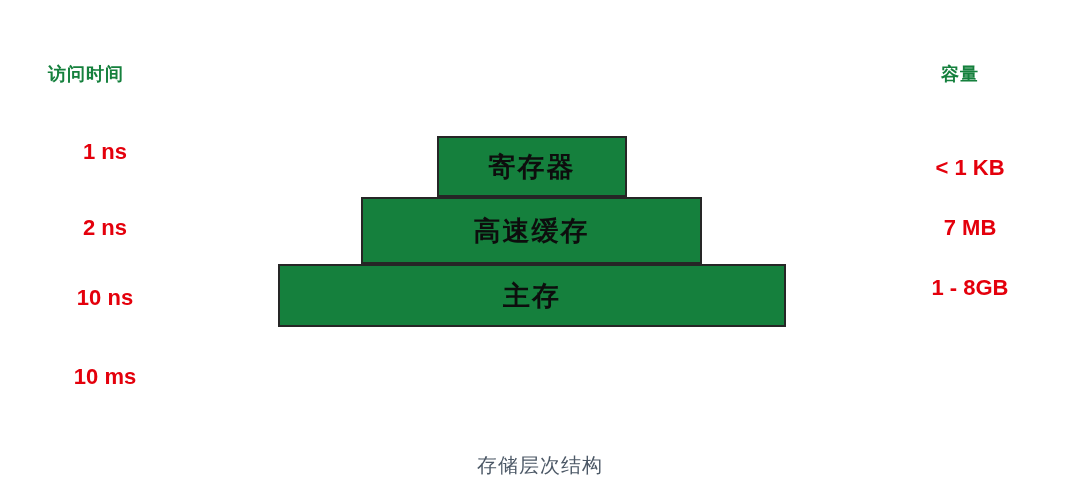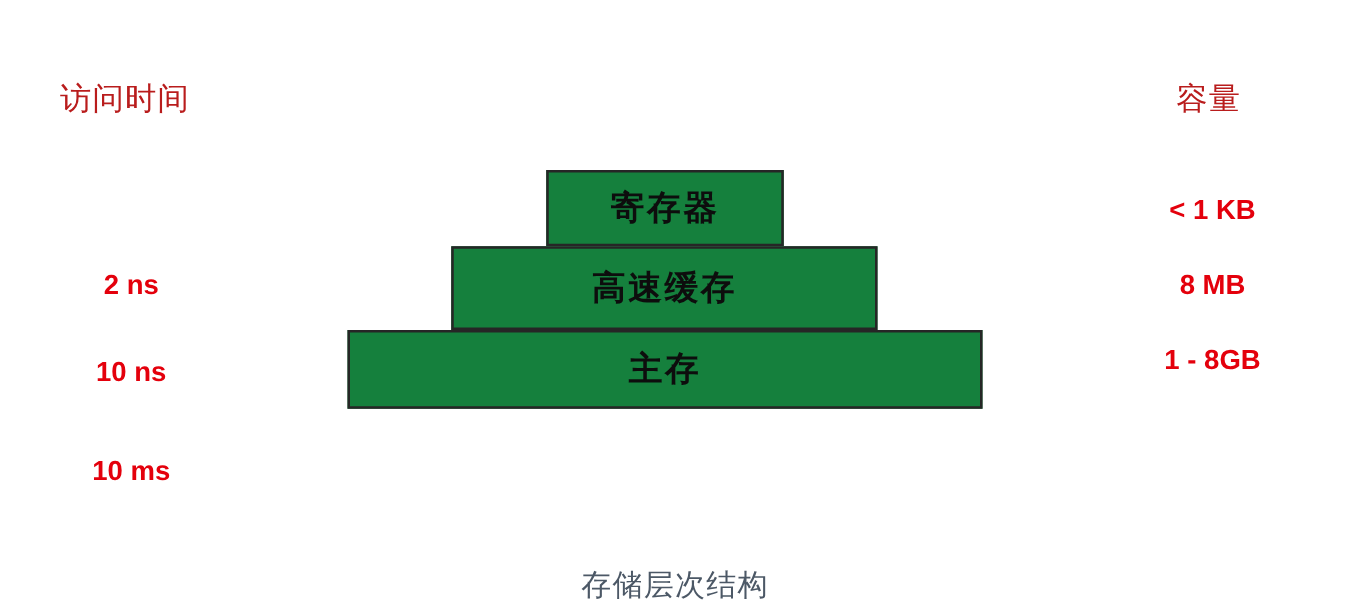--- a/index.html
+++ b/index.html
@@ -17,23 +17,23 @@
   }
 
   .canvas {
     position: absolute;
     inset: 0;
   }
 
   
   .col-header {
     position: absolute;
-    font-weight: normal;
-    font-size: 25px;
-    color: #b91c1c;
+    font-weight: bold;
+    font-size: 18px;
+    color: #15803d;
     letter-spacing: 1px;
     white-space: nowrap;
   }
   #header-access-time {
     left: 48px;
     top: 62px;
   }
   #header-capacity {
     left: 941px;
     top: 62px;
@@ -117,41 +117,42 @@
     z-index: 1;
   }
 
   
   #caption {
     position: absolute;
     left: 0;
     top: 452px;
     width: 1080px;
     text-align: center;
-    font-size: 24px;
+    font-size: 20px;
     color: #4c5866;
     font-family: "DejaVu Sans", "Liberation Sans", sans-serif;
     letter-spacing: 1px;
   }
 </style>
 </head>
 <body>
 
 <div class="canvas">
 
   <div class="col-header" id="header-access-time">访问时间</div>
 
   <div class="col-header" id="header-capacity">容量</div>
 
+  <div class="side-label left" id="time-register">1 ns</div>
   <div class="side-label left" id="time-cache">2 ns</div>
   <div class="side-label left" id="time-main">10 ns</div>
   <div class="side-label left" id="time-disk">10 ms</div>
 
   <div class="side-label right" id="cap-register">&lt; 1 KB</div>
-  <div class="side-label right" id="cap-cache">8 MB</div>
+  <div class="side-label right" id="cap-cache">7 MB</div>
   <div class="side-label right" id="cap-main">1 - 8GB</div>
 
   <div class="tier" id="tier-register">
     <span class="tier-label">寄存器</span>
   </div>
 
   <div class="tier" id="tier-cache">
     <span class="tier-label">高速缓存</span>
   </div>
 

